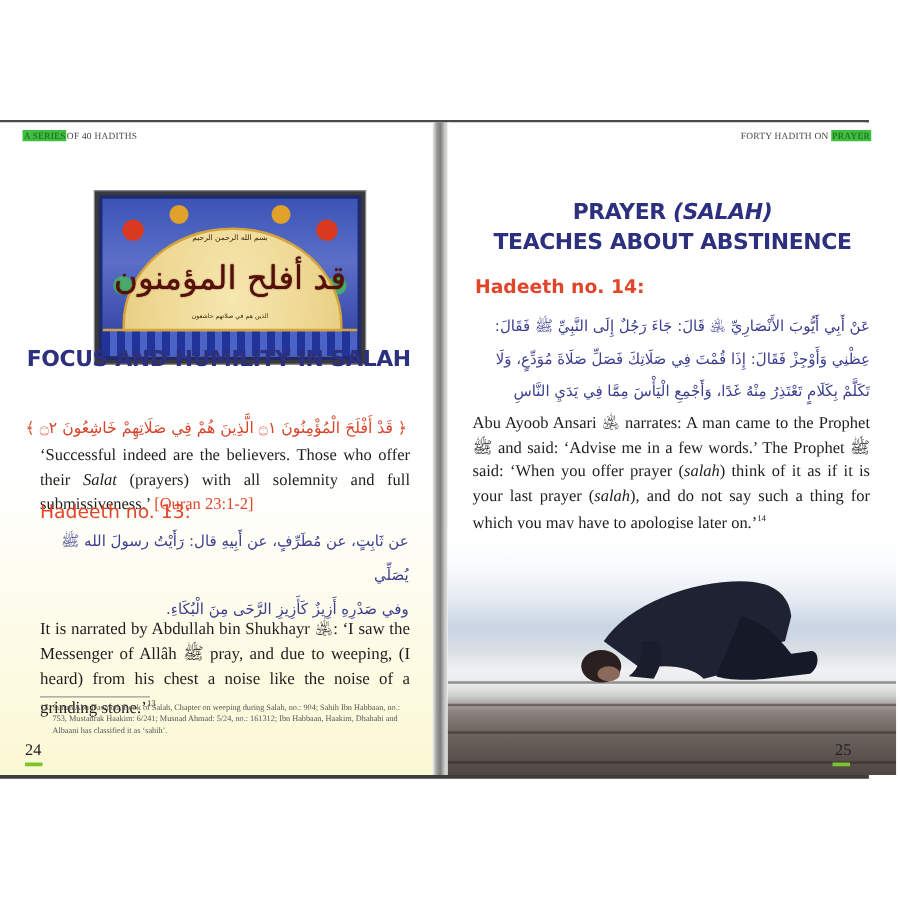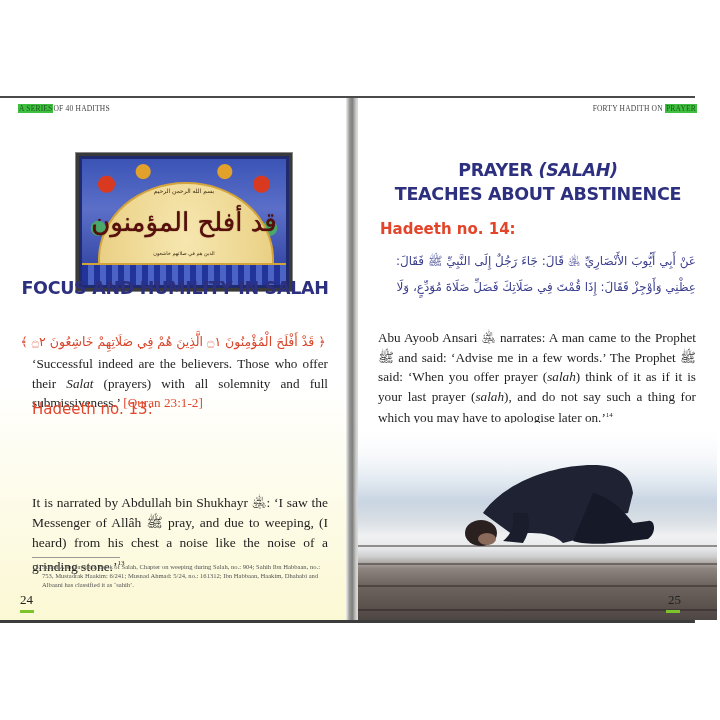--- a/index.html
+++ b/index.html
@@ -89,20 +89,24 @@
     </div>
 
     <div class="arabic quran">﴿ قَدْ أَفْلَحَ الْمُؤْمِنُونَ ۝١ الَّذِينَ هُمْ فِي صَلَاتِهِمْ خَاشِعُونَ ۝٢ ﴾</div>
 
     <div class="body-text left-q">
       <span>‘Successful indeed are the believers. Those who offer their </span><i>Salat</i><span> (prayers) with all solemnity and full submissiveness.’ </span><span class="ref">[Quran 23:1-2]</span>
     </div>
 
     <div class="hadeeth-h" style="left:32px; top:302px;">Hadeeth no. 13:</div>
 
+    <div class="arabic hadith-ar-left">
+      <div>عن ثَابِتٍ، عن مُطَرِّفٍ، عن أَبِيهِ قال: رَأَيْتُ رسولَ الله ﷺ يُصَلِّي</div>
+      <div>وفي صَدْرِهِ أَزِيزٌ كَأَزِيزِ الرَّحَى مِنَ الْبُكَاءِ.</div>
+    </div>
 
     <div class="body-text left-h">
       <span>It is narrated by Abdullah bin Shukhayr ﵁: ‘I saw the Messenger of Allâh ﷺ pray, and due to weeping, (I heard) from his chest a noise like the noise of a grinding stone.’</span><sup>13</sup>
     </div>
 
     <div class="fn-rule" style="left:32px; top:459px; width:88px;"></div>
     <div class="footnote" style="left:42px; top:464px; width:290px;">
       <span class="num">13.</span>
       <span>Sunan Abu Dawood, Book of Salah, Chapter on weeping during Salah, no.: 904; Sahih Ibn Habbaan, no.: 753, Mustadrak Haakim: 6/241; Musnad Ahmad: 5/24, no.: 161312; Ibn Habbaan, Haakim, Dhahabi and Albaani has classified it as ‘sahih’.</span>
     </div>
@@ -121,20 +125,21 @@
     <div class="title right-title">
       <div><span>PRAYER </span><em>(SALAH)</em></div>
       <div>TEACHES ABOUT ABSTINENCE</div>
     </div>
 
     <div class="hadeeth-h" style="left:22px; top:122px;font-weight:bold;">Hadeeth no. 14:</div>
 
     <div class="arabic hadith-ar-right">
       <div>عَنْ أَبِي أَيُّوبَ الأَنْصَارِيِّ ﵁ قَالَ: جَاءَ رَجُلٌ إِلَى النَّبِيِّ ﷺ فَقَالَ:</div>
       <div>عِظْنِي وَأَوْجِزْ فَقَالَ: إِذَا قُمْتَ فِي صَلَاتِكَ فَصَلِّ صَلَاةَ مُوَدِّعٍ، وَلَا</div>
+      <div>تَكَلَّمْ بِكَلَامٍ تَعْتَذِرُ مِنْهُ غَدًا، وَأَجْمِعِ الْيَأْسَ مِمَّا فِي يَدَيِ النَّاسِ</div>
     </div>
 
     <div class="body-text right-h">
       <span>Abu Ayoob Ansari ﵁ narrates: A man came to the Prophet ﷺ and said: ‘Advise me in a few words.’ The Prophet ﷺ said: ‘When you offer prayer (</span><i>salah</i><span>) think of it as if it is your last prayer (</span><i>salah</i><span>), and do not say such a thing for which you may have to apologise later on.’</span><sup>14</sup>
     </div>
 
     <div class="fn-rule" style="left:14px; top:332px; width:86px;"></div>
     <div class="footnote" style="left:24px; top:336px; width:318px;">
       <span class="num">14.</span>
       <span>Mu’jam Kabeer li-Tabaraani: 6/44, no.: 5459; Al-Isaabah: 3/70; Musnad Ahmad: 5/412, no.: 23498. Haafiz Ibn Hajar has termed the narrators of this hadeeth as ‘thiqah’ (trustworthy) and Sheikh Shu’ayb has classified it’s sanad (chain of narration) as ‘hasan’.</span>

